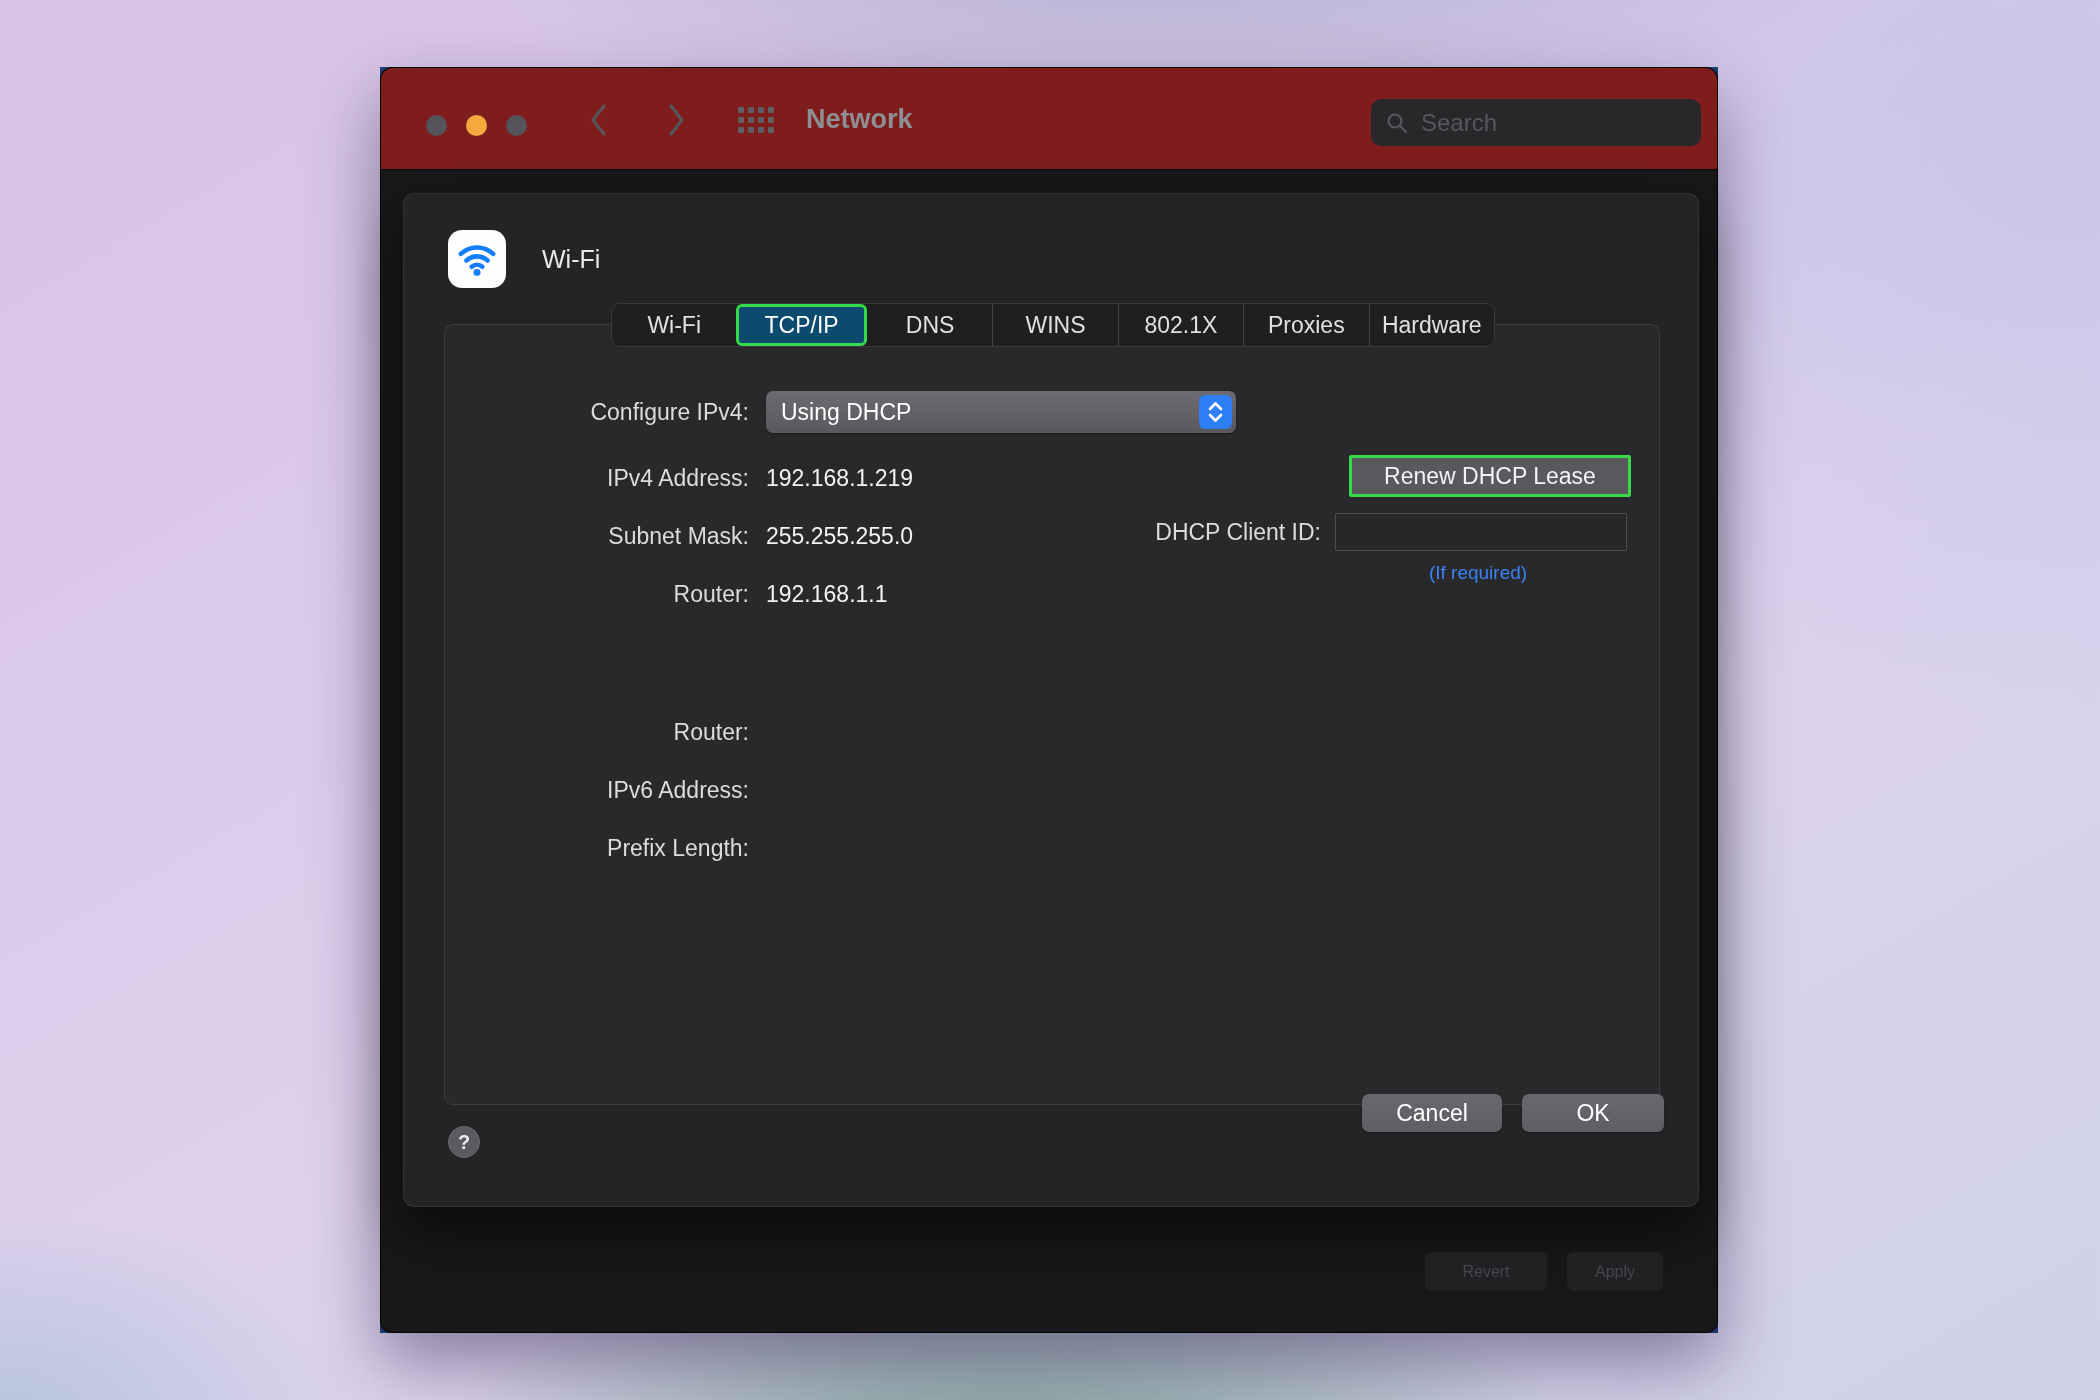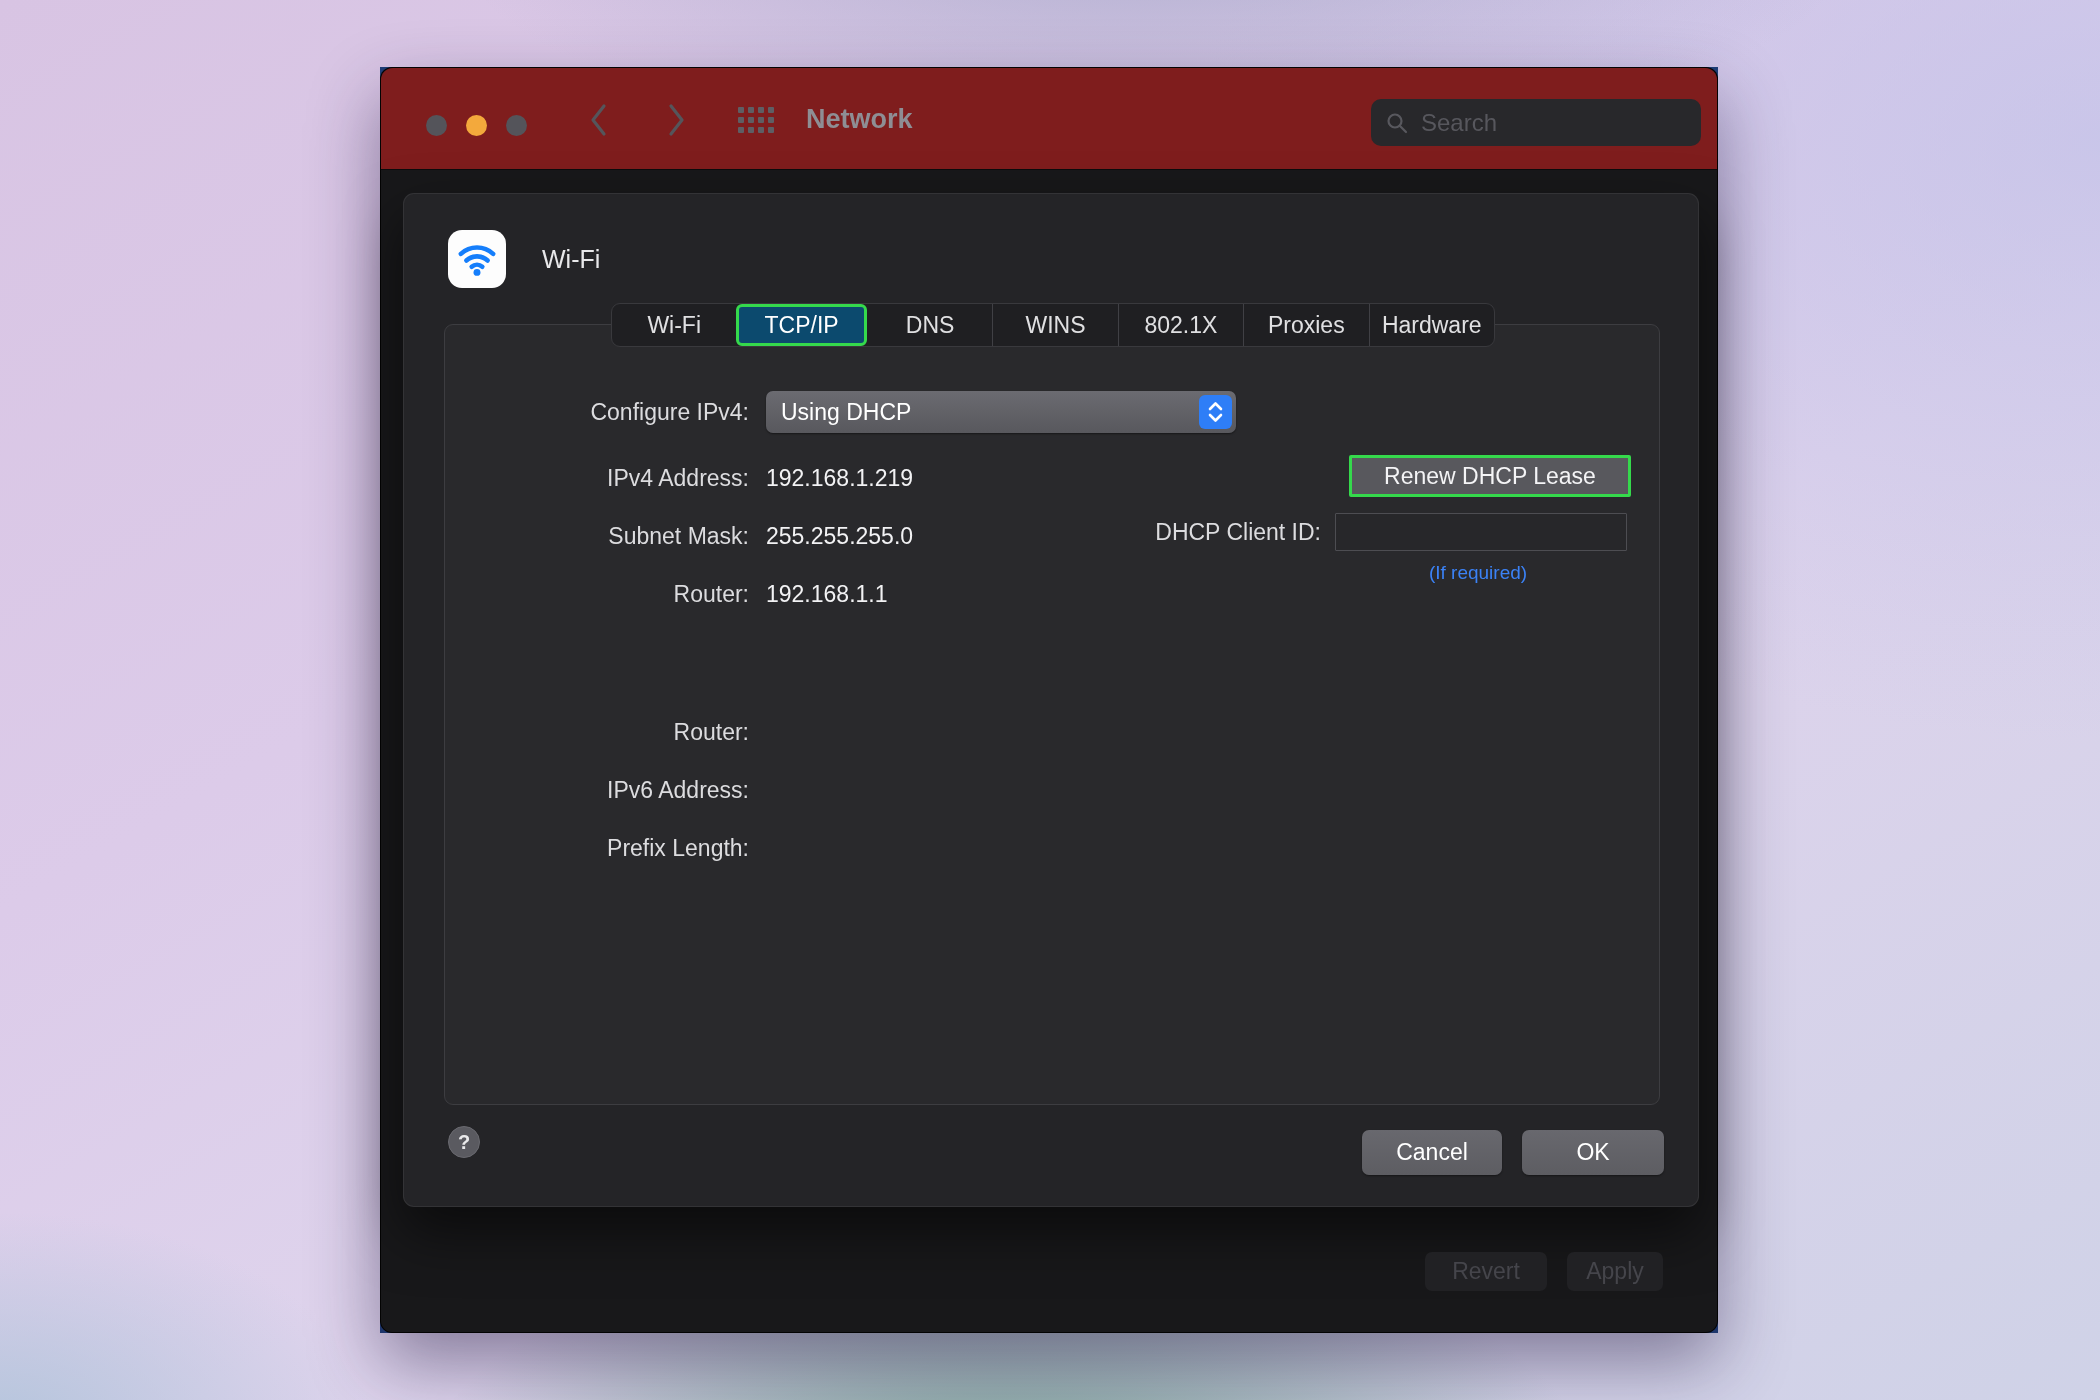--- a/index.html
+++ b/index.html
@@ -119,32 +119,32 @@
   .dhcp-hint { position:absolute; left:928px; top:368px; width:292px; text-align:center;
     font-size:19px; color:#3b82f6; }
   
   .help-btn {
     position:absolute; left:44px; top:932px; width:32px; height:32px; border-radius:50%;
     background:#5a5a60; border:1px solid #6a6a70;
     display:flex; align-items:center; justify-content:center;
     font-size:20px; font-weight:bold; color:#e9e9eb;
   }
   .sheet-btn {
-    position:absolute; top:936px; height:45px; border-radius:7px;
+    position:absolute; top:900px; height:38px; border-radius:7px;
     background:linear-gradient(#68686e,#5d5d62);
     display:flex; align-items:center; justify-content:center;
     font-size:23px; color:#ffffff; box-shadow:0 1px 2px rgba(0,0,0,0.4);
   }
   .cancel-btn { left:958px; width:140px; }
   .ok-btn { left:1118px; width:142px; }
   
   .win-footer-btn {
     position:absolute; top:1184px; height:39px; border-radius:7px;
     background:#212124; display:flex; align-items:center; justify-content:center;
-    font-size:23px; color:#45454b;text-align:center;
+    font-size:16px; color:#45454b;text-align:center;
   }
   .revert-btn { left:1044px; width:122px; }
   .apply-btn  { left:1186px; width:96px; }
 </style>
 </head>
 <body>
 
 <div class="desktop">
   <div class="win-backdrop"></div>
 

